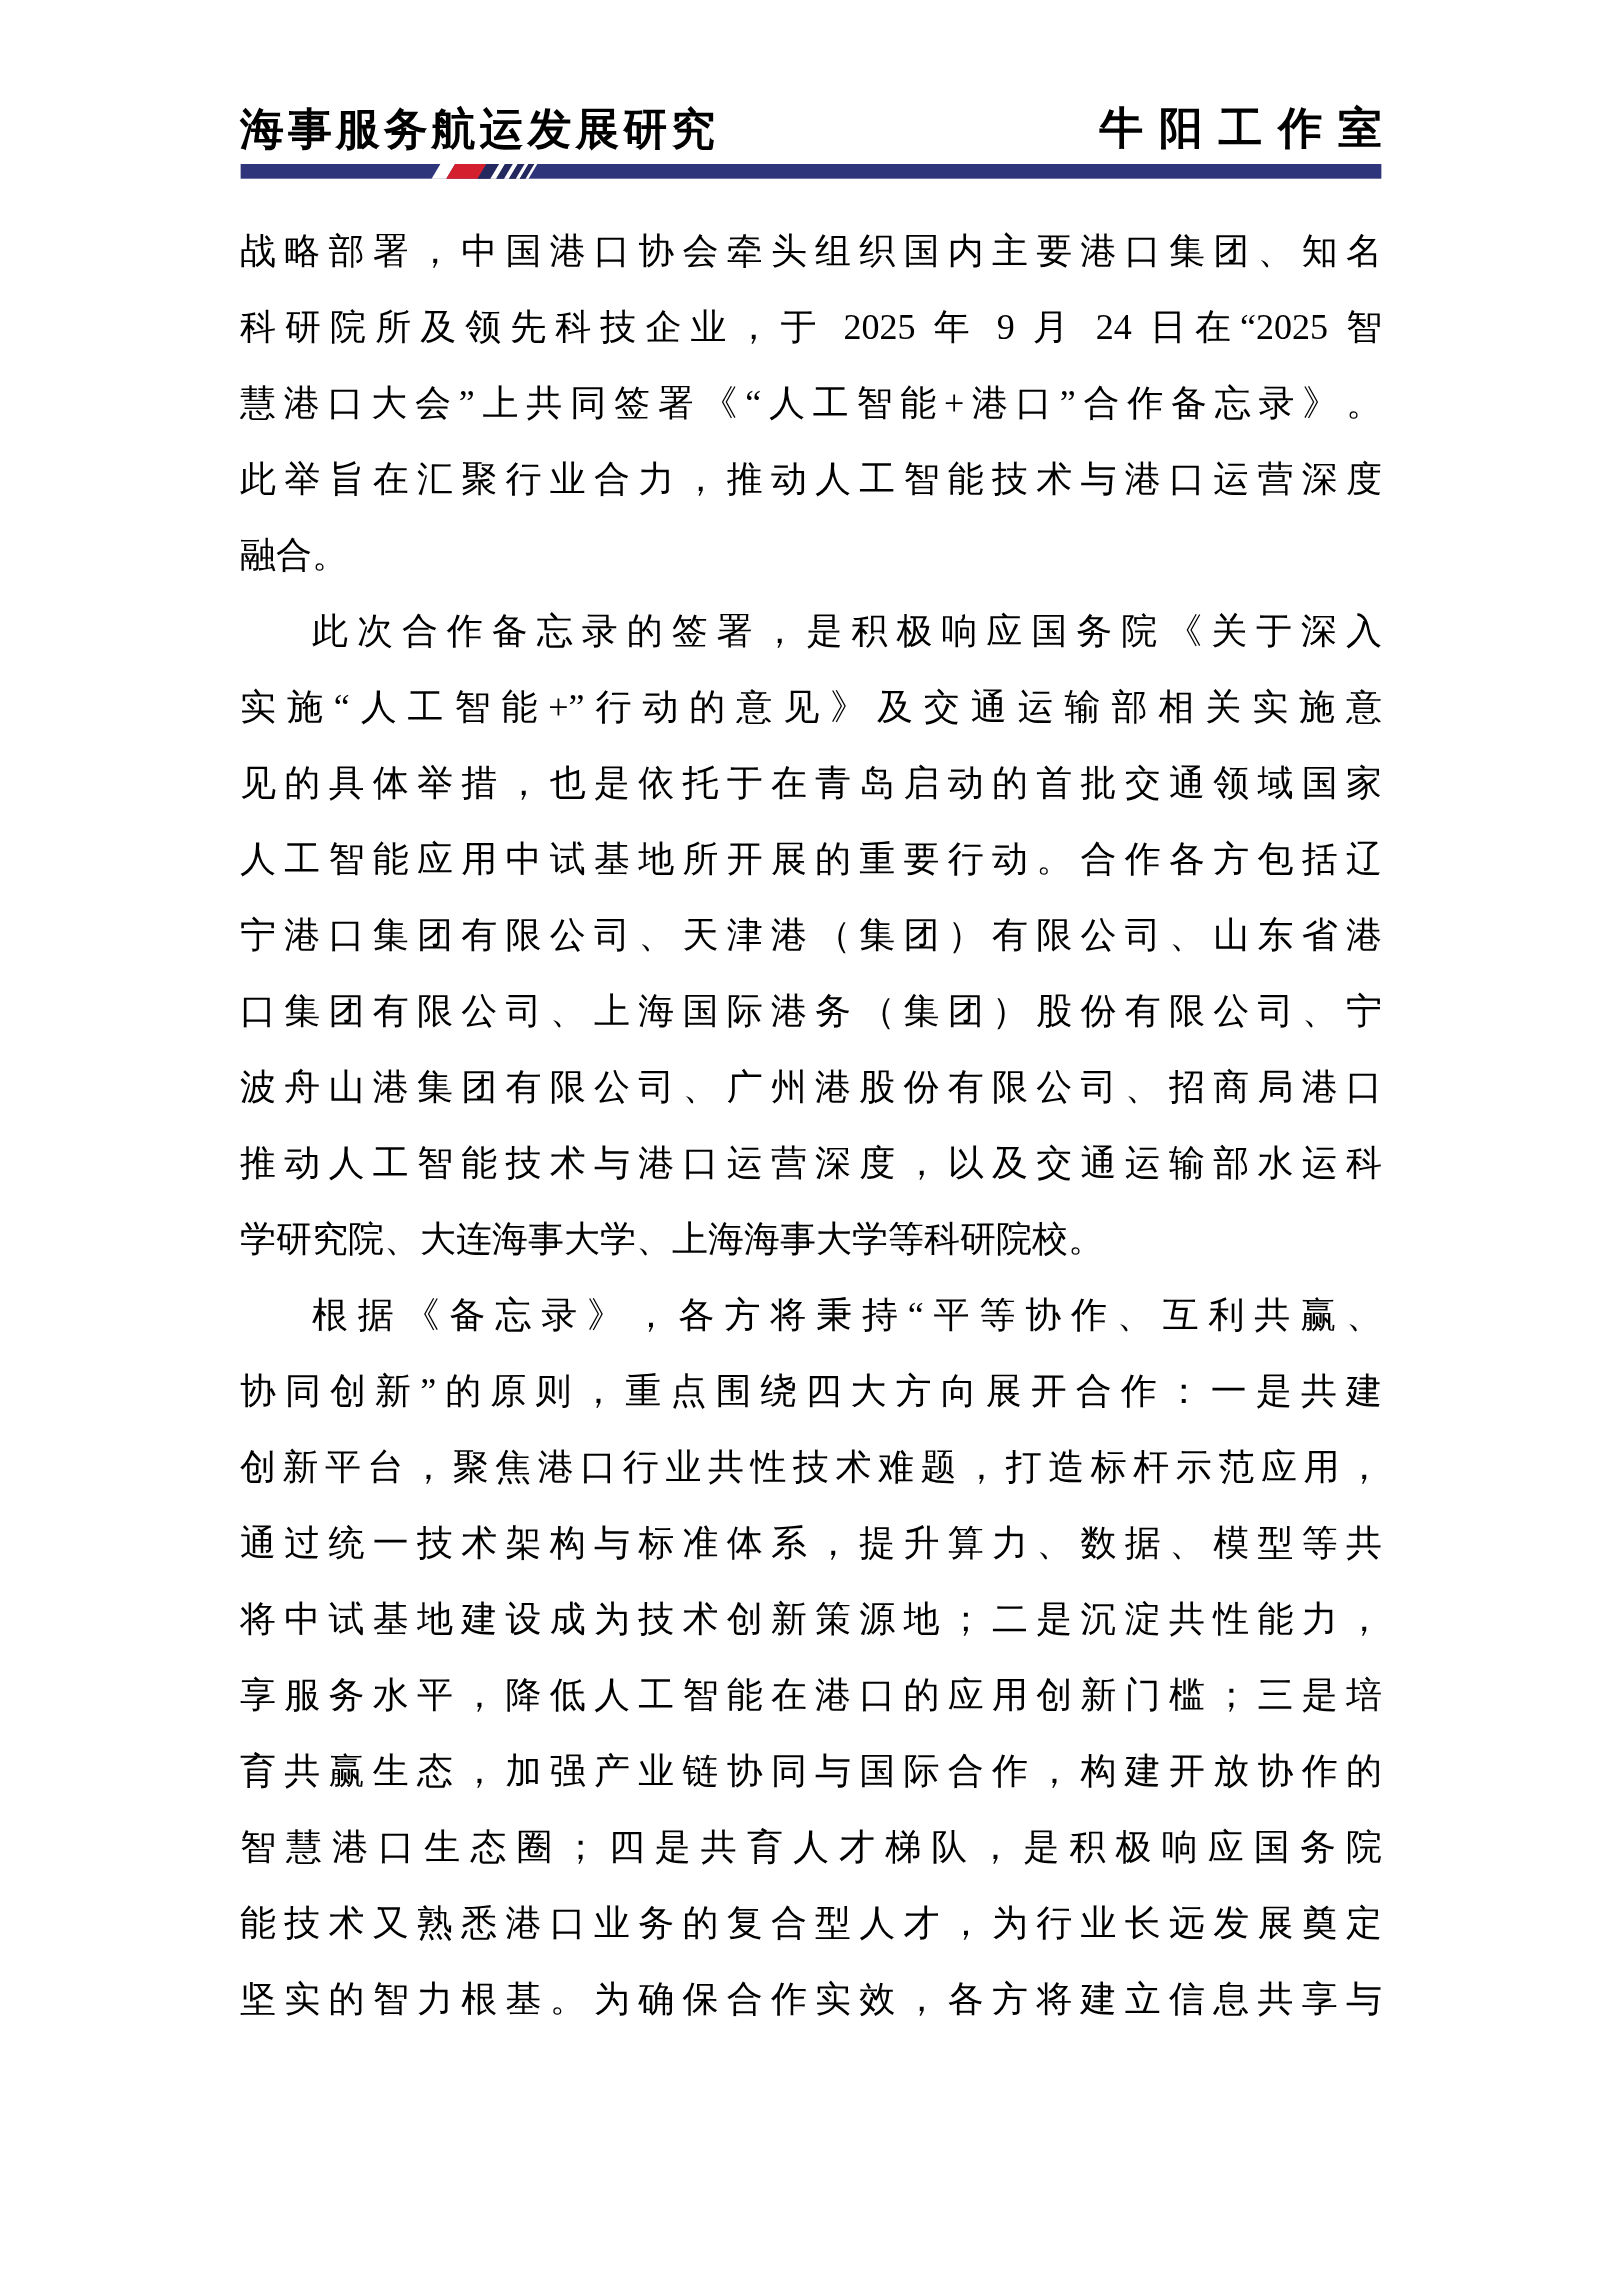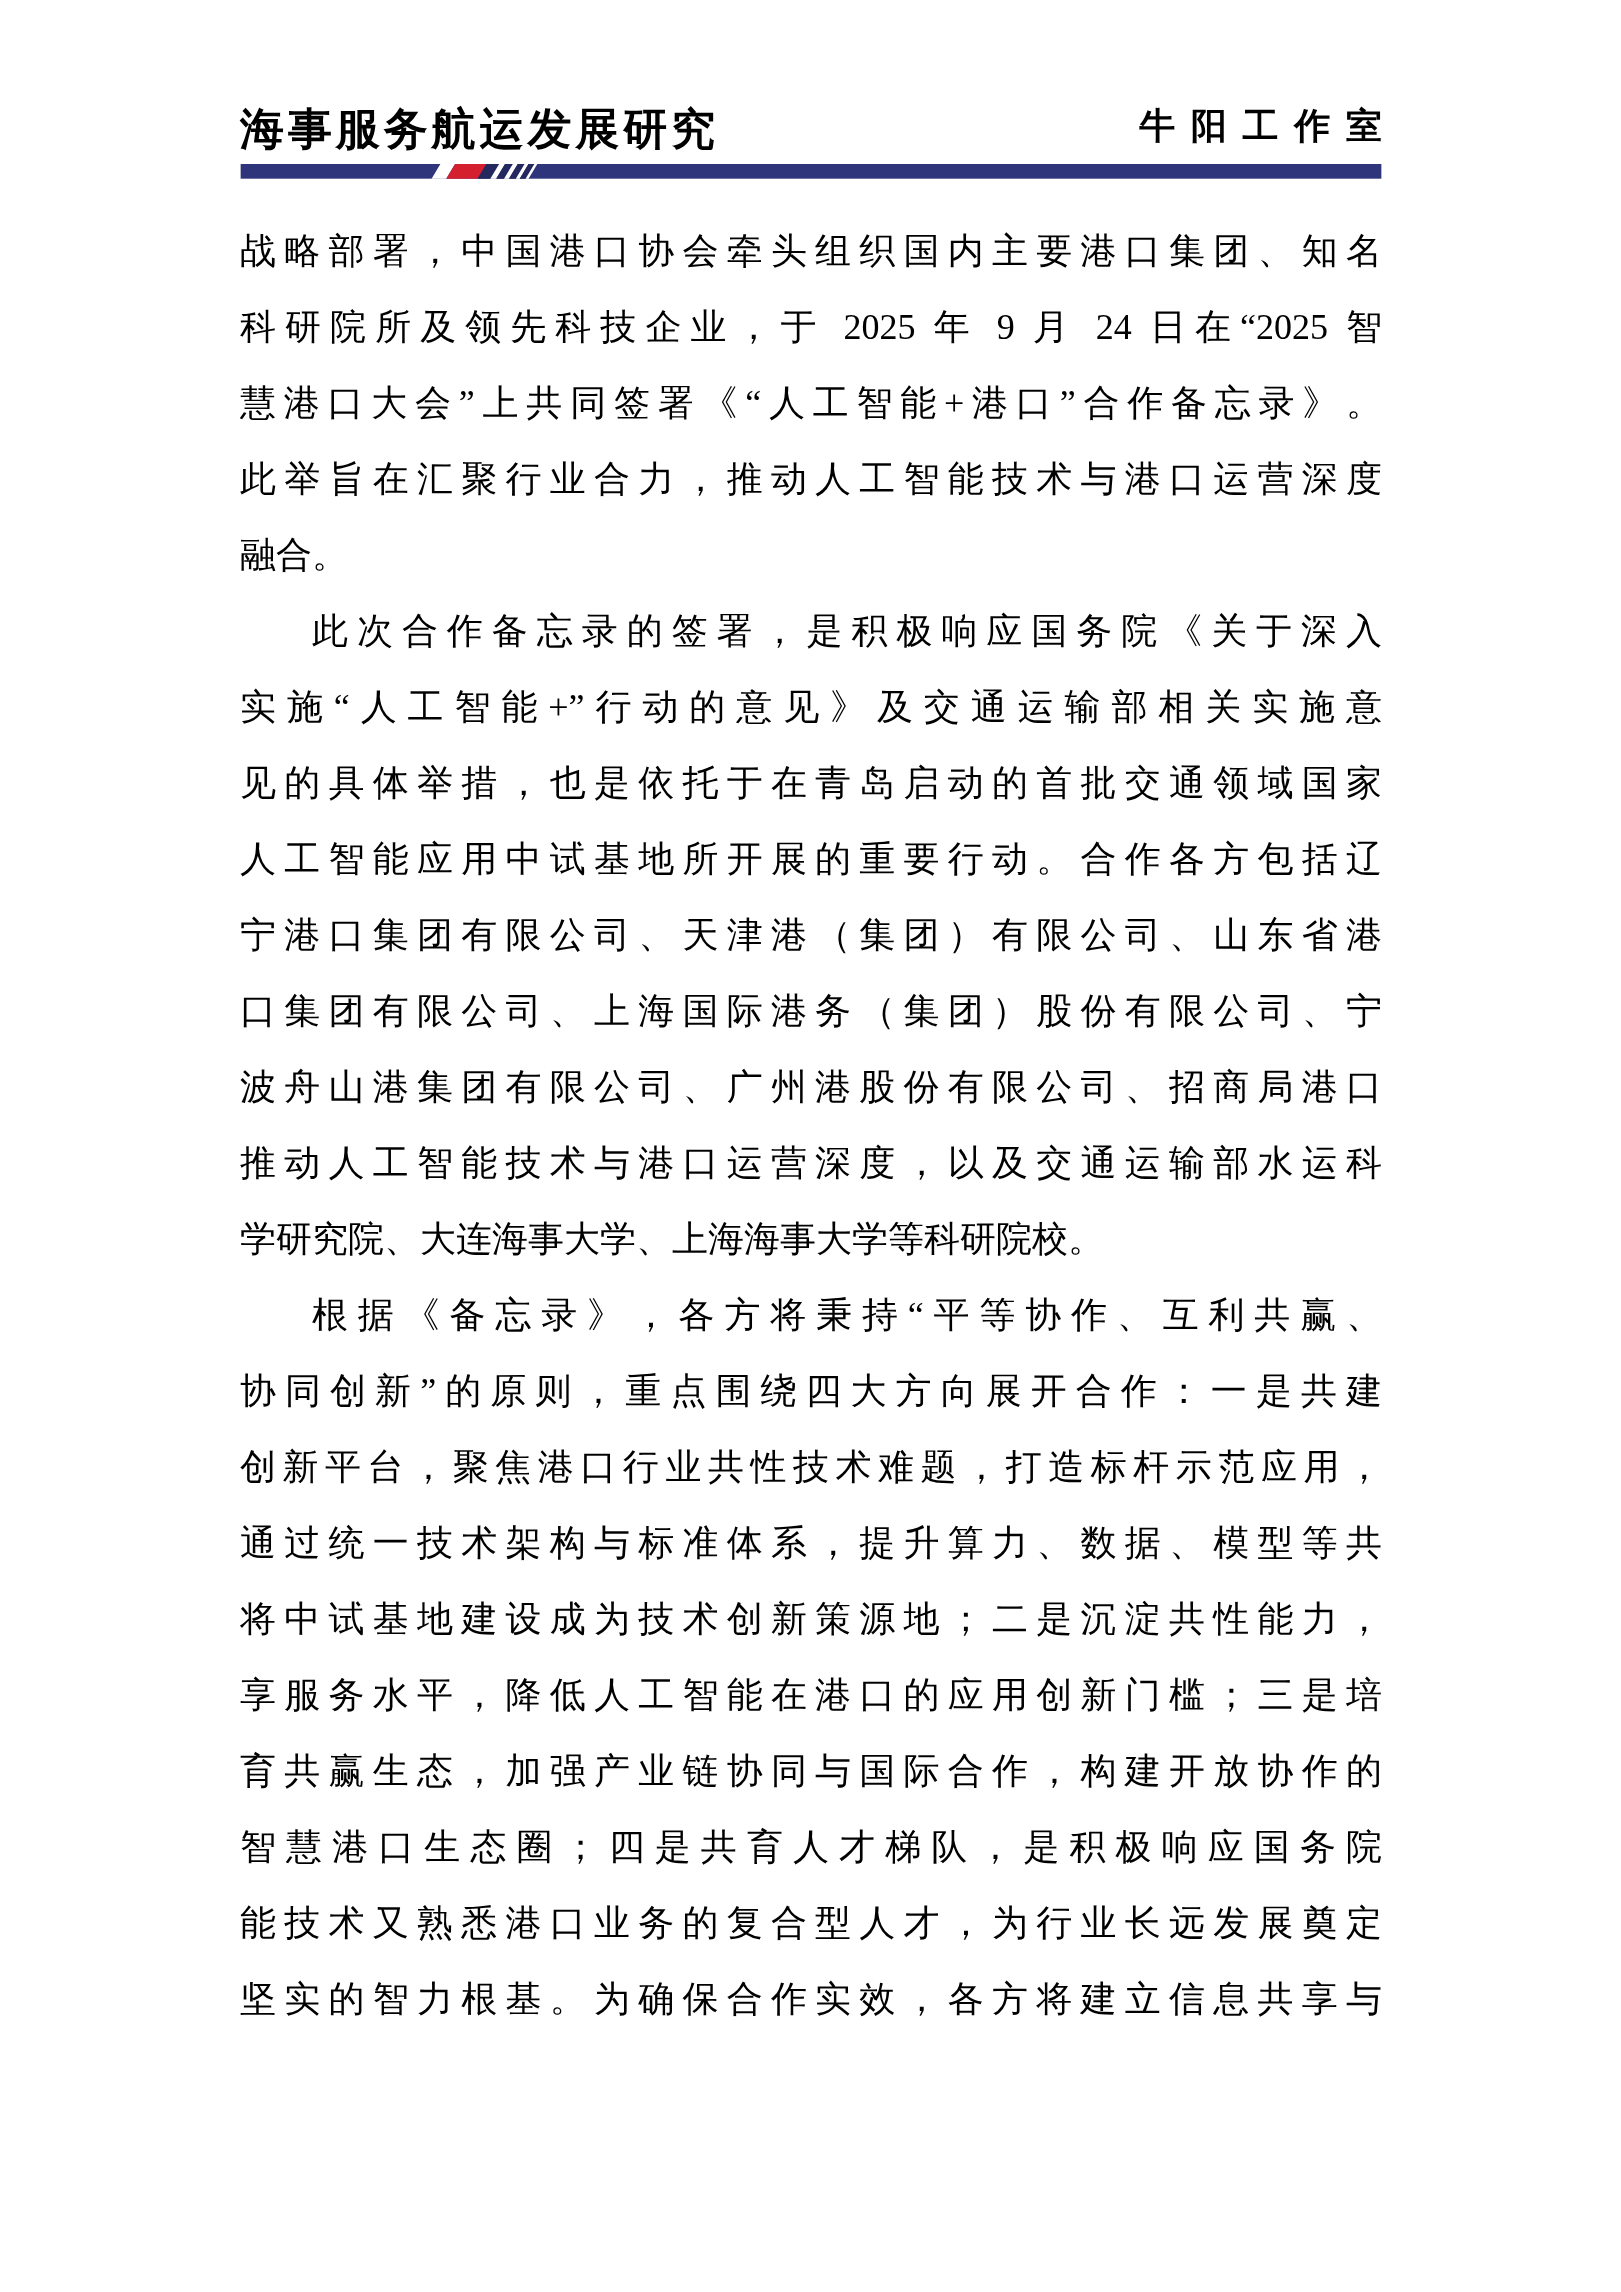--- a/index.html
+++ b/index.html
@@ -31,23 +31,23 @@
   }
   .header-left {
     font-family: "Liberation Sans", "DejaVu Sans", sans-serif;
     font-weight: bold;
     font-size: 44px;
     line-height: 53px;
     letter-spacing: 3.9px;
     white-space: nowrap;
   }
   .header-right {
-    font-family: Liberation Mono, monospace;
+    font-family: Liberation Serif, serif;
     font-weight: bold;
-    font-size: 36px;
+    font-size: 44px;
     line-height: 53px;
     letter-spacing: 15.7px;
     margin-right: -15.7px;
     white-space: nowrap;
   }
   .divider {
     position: absolute;
     left: 240px;
     top: 164px;
     width: 1142px;

